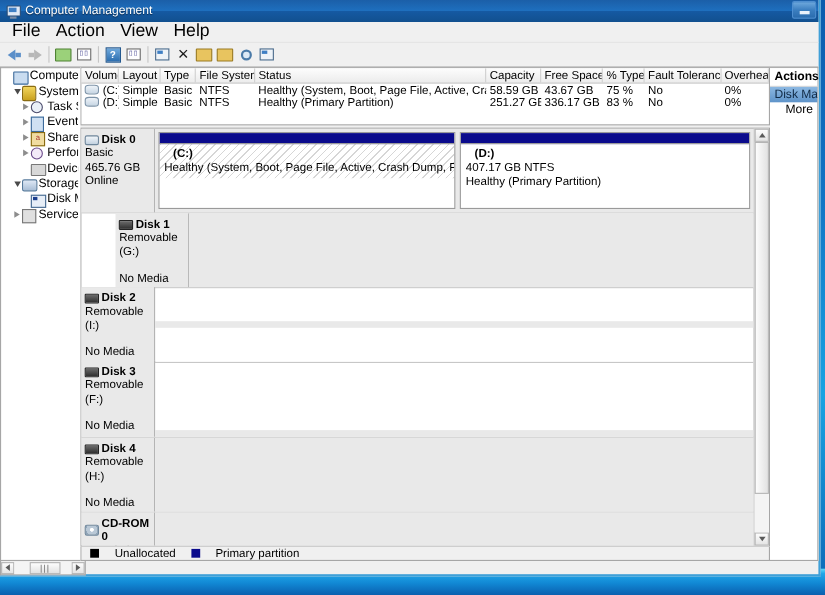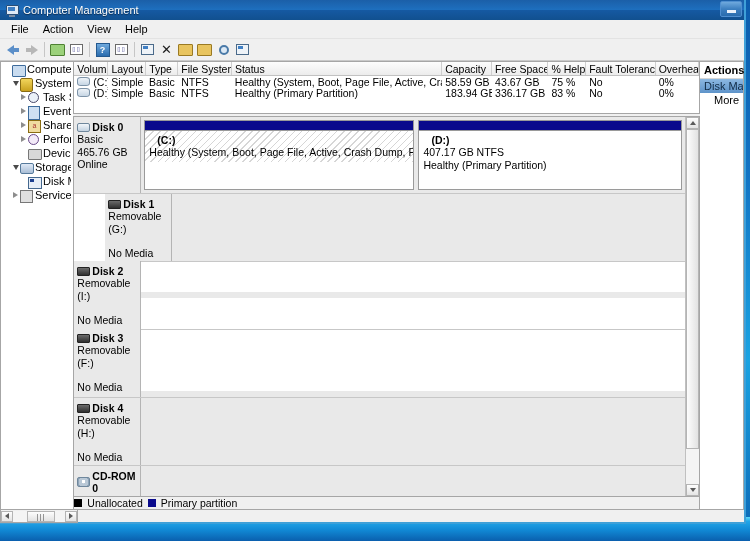--- a/index.html
+++ b/index.html
@@ -33,21 +33,21 @@
   .titlebar .ttl{color:#fff;font-size:11px;text-shadow:0 1px 1px rgba(0,0,0,.55);}
   .winbtns{position:absolute;right:2px;top:1px;display:flex;gap:2px;}
   .wbtn{width:22px;height:16px;border:1px solid #4f8fd0;border-radius:2px;
     background:linear-gradient(180deg,#6fa9dd 0%,#3c7fc0 50%,#2a6cae 100%);
     display:flex;align-items:flex-end;justify-content:center;padding-bottom:3px;box-sizing:border-box;}
   .wbtn i{display:block;width:9px;height:3px;background:#e9f1fb;}
 
   
   .menubar{height:18px;background:#f0f0f0;display:flex;align-items:center;
     padding-left:4px;border-bottom:1px solid #e3e3e3;}
-  .menubar span{padding:1px 7px;font-size:11px;color:#000;}
+  .menubar span{padding:1px 7px;font-size:16px;color:#000;}
 
   
   .toolbar{height:21px;background:#f0f0f0;display:flex;align-items:center;padding-left:3px;
     border-bottom:1px solid #c9c9c9;}
   .tb{width:19px;height:19px;display:flex;align-items:center;justify-content:center;position:relative;}
   .tbsep{width:1px;height:15px;background:#c6c6c6;margin:0 3px;}
   .arr{width:0;height:0;border-top:5px solid transparent;border-bottom:5px solid transparent;}
   .arrL{border-right:7px solid #5b8fc9;}
   .arrR{border-left:7px solid #b7b7b7;}
   .arrbody{width:5px;height:4px;}
@@ -125,21 +125,21 @@
      box-sizing:border-box;display:flex;align-items:center;justify-content:center;}
   .sbtn b{display:block;width:0;height:0;border-left:3px solid transparent;border-right:3px solid transparent;}
   .sup b{border-bottom:4px solid #5a5a5a;}
   .sdn b{border-top:4px solid #5a5a5a;}
   .strack{flex:1 1 auto;background:#f4f4f4;position:relative;}
   .sthumb{position:absolute;left:0;right:0;top:0;height:320px;
      background:linear-gradient(90deg,#fdfdfd,#e2e2e2);border:1px solid #b4b4b4;box-sizing:border-box;}
 
   
   .legend{height:14px;background:#f0f0f0;border:1px solid #a6a6a6;border-top:none;
-     box-sizing:border-box;display:flex;align-items:center;gap:5px;padding-left:0;font-size:10.5px;}
+     box-sizing:border-box;display:flex;align-items:center;gap:14px;padding-left:8px;font-size:10.5px;}
   .lsw{width:8px;height:8px;display:inline-block;}
   .lsw.un{background:#000;} .lsw.pp{background:#0a0a8c;}
 
   
   .hsb{height:13px;background:#f0f0f0;border:1px solid #a6a6a6;border-top:none;box-sizing:border-box;
      display:flex;align-items:center;}
   .hbtn{width:12px;height:11px;background:linear-gradient(180deg,#fdfdfd,#e4e4e4);border:1px solid #b4b4b4;
      box-sizing:border-box;display:flex;align-items:center;justify-content:center;}
   .hbtn b{display:block;width:0;height:0;border-top:3px solid transparent;border-bottom:3px solid transparent;}
   .hl b{border-right:4px solid #5a5a5a;} .hr b{border-left:4px solid #5a5a5a;}
@@ -335,21 +335,21 @@
 
       <div class="vollist">
         <div class="vhead">
           <div class="c0">Volume</div>
           <div class="c1">Layout</div>
           <div class="c2">Type</div>
           <div class="c3">File System</div>
           <div class="c4">Status</div>
           <div class="c5">Capacity</div>
           <div class="c6">Free Space</div>
-          <div class="c7">% Help</div>
+          <div class="c7">% Type</div>
           <div class="c8">Fault Tolerance</div>
           <div class="c9">Overhead</div>
         </div>
         <div id="vrows">
             <div class="vrow">
               <div class="c0">
                 <span class="vdico"></span>
                 <span>(C:)</span>
               </div>
               <div class="c1">Simple</div>
@@ -364,21 +364,21 @@
             </div>
             <div class="vrow">
               <div class="c0">
                 <span class="vdico"></span>
                 <span>(D:)</span>
               </div>
               <div class="c1">Simple</div>
               <div class="c2">Basic</div>
               <div class="c3">NTFS</div>
               <div class="c4">Healthy (Primary Partition)</div>
-              <div class="c5">183.94 GB</div>
+              <div class="c5">251.27 GB</div>
               <div class="c6">336.17 GB</div>
               <div class="c7">83 %</div>
               <div class="c8">No</div>
               <div class="c9">0%</div>
             </div>
           </div>
       </div>
 
       <div class="gfxwrap">
         <div class="gfx" id="gfx">

